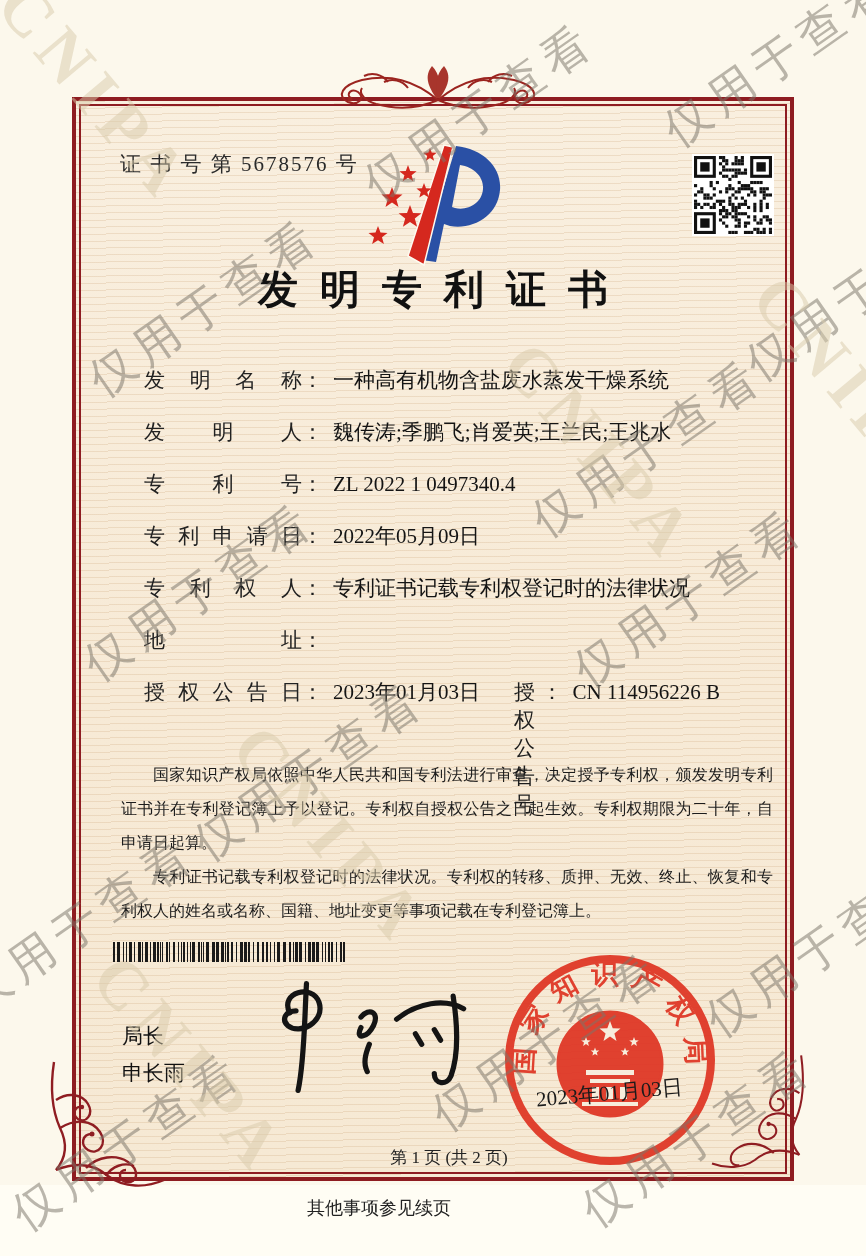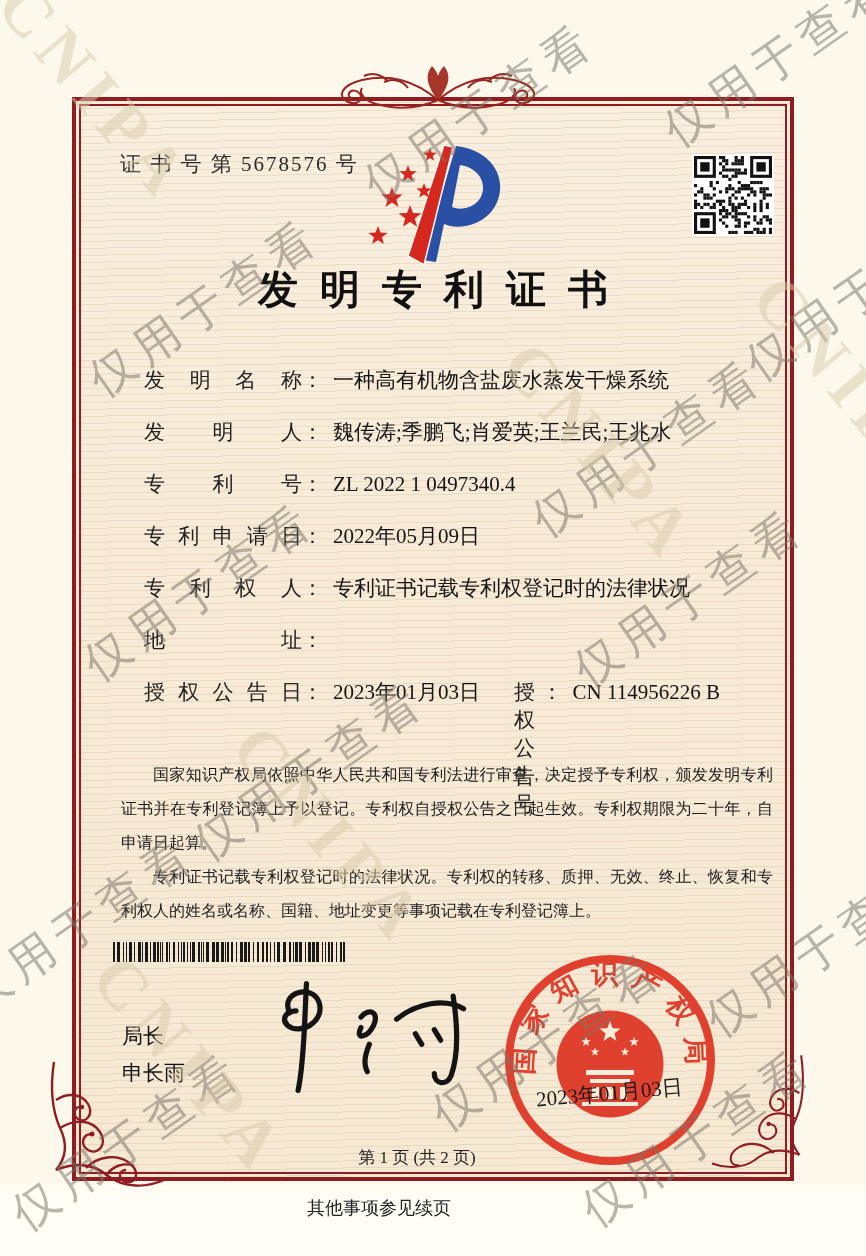--- a/index.html
+++ b/index.html
@@ -42,21 +42,21 @@
   .pair2{margin-left:34px;display:flex;align-items:baseline;}
   .pair2 .flabel2{margin-right:0;}
   
   .paras{position:absolute;left:121px;top:758px;width:652px;font-size:16px;line-height:34px;text-align:justify;}
   .paras p{margin:0;text-indent:2em;}
   
   .barcode{position:absolute;left:113px;top:942px;width:232px;height:20px;}
   .official{position:absolute;left:122px;top:1018px;font-size:21px;line-height:37px;color:#111;}
   .signature{position:absolute;left:252px;top:978px;width:220px;height:118px;}
   .seal{position:absolute;left:498px;top:948px;width:224px;height:224px;}
-  .page-no{position:absolute;left:56px;top:1146px;width:722px;text-align:center;font-size:17px;color:#222;}
+  .page-no{position:absolute;left:88px;top:1146px;width:722px;text-align:center;font-size:17px;color:#222;}
   .footer-note{position:absolute;left:0;top:1196px;width:758px;text-align:center;font-size:18px;color:#222;background:transparent;}
   
   .orn-top{position:absolute;left:328px;top:60px;width:220px;height:64px;}
   .orn-bl{position:absolute;left:46px;top:1058px;width:140px;height:132px;}
   .orn-br{position:absolute;left:688px;top:1036px;width:120px;height:152px;transform:scaleX(-1);}
   
   .wm-layer{position:absolute;inset:0;pointer-events:none;z-index:50;}
   .wm{position:absolute;white-space:nowrap;}
   .wm.view_only{
     font-size:46px;letter-spacing:8px;color:rgba(122,116,106,0.52);

